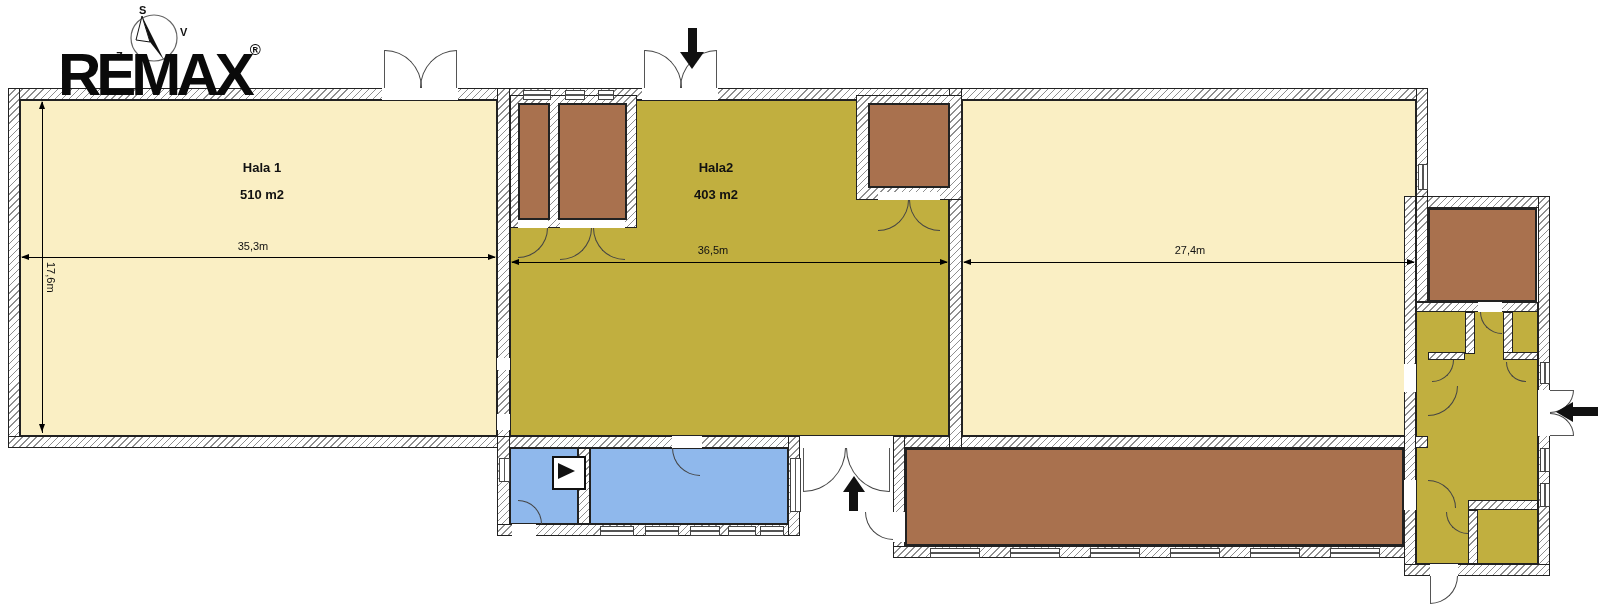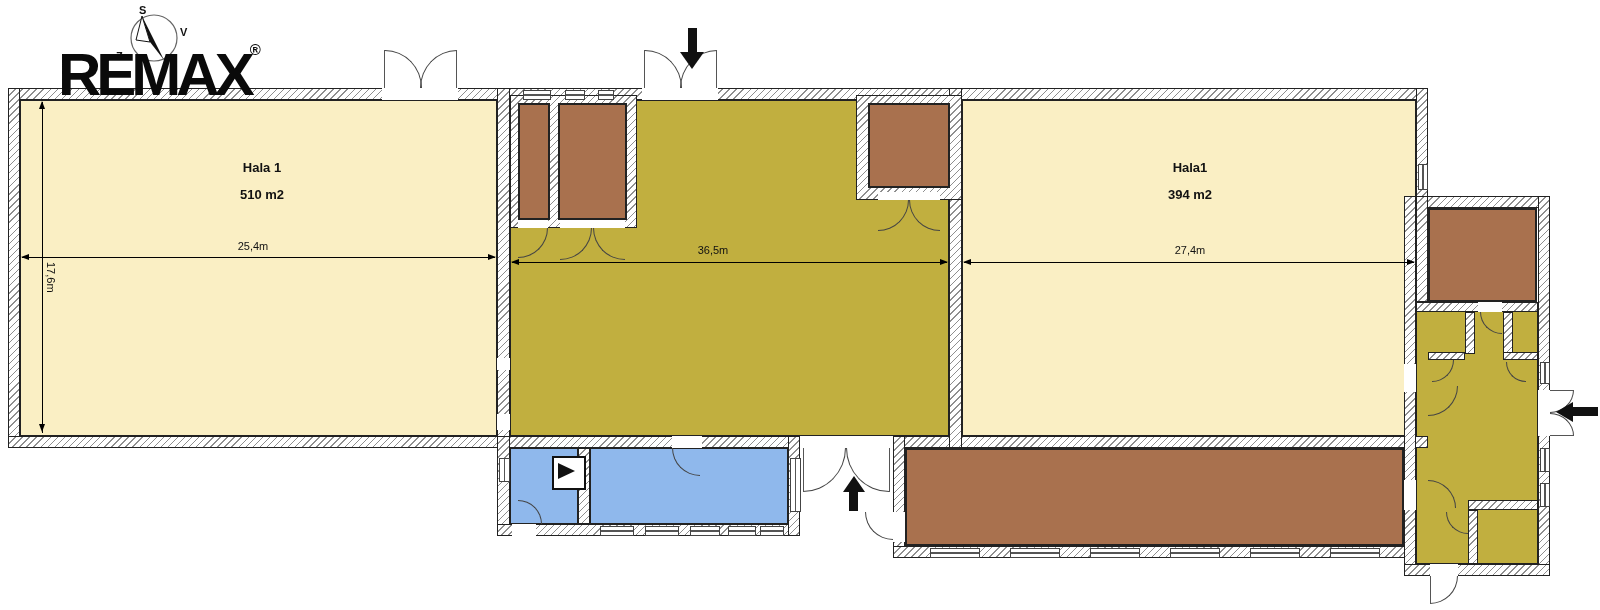--- a/index.html
+++ b/index.html
@@ -177,44 +177,44 @@
   <div class="arc tr" style="left:1550px;top:413px;width:24px;height:23px;"></div>
   <div class="leaf" style="left:1550px;top:390px;width:24px;height:1px;"></div>
   <div class="leaf" style="left:1550px;top:435px;width:24px;height:1px;"></div>
 
   <div class="arc br" style="left:1430px;top:576px;width:28px;height:28px;"></div>
   <div class="leaf" style="left:1430px;top:576px;width:1px;height:28px;"></div>
 
   <div class="dim-line" style="left:22px;top:257px;width:473px;height:1px;"></div>
   <div class="dim-arrow" style="left:21px;top:254px;border-top:3px solid transparent;border-bottom:3px solid transparent;border-right:8px solid #000;"></div>
   <div class="dim-arrow" style="left:488px;top:254px;border-top:3px solid transparent;border-bottom:3px solid transparent;border-left:8px solid #000;"></div>
-  <div class="dim-label" style="left:213px;top:240px;width:80px;">25,4m</div>
+  <div class="dim-label" style="left:213px;top:240px;width:80px;">35,3m</div>
 
   <div class="dim-line" style="left:42px;top:102px;width:1px;height:331px;"></div>
   <div class="dim-arrow" style="left:39px;top:101px;border-left:3px solid transparent;border-right:3px solid transparent;border-bottom:8px solid #000;"></div>
   <div class="dim-arrow" style="left:39px;top:424px;border-left:3px solid transparent;border-right:3px solid transparent;border-top:8px solid #000;"></div>
   <div class="dim-label vert" style="left:45px;top:262px;">17,6m</div>
 
   <div class="dim-line" style="left:512px;top:262px;width:435px;height:1px;"></div>
   <div class="dim-arrow" style="left:511px;top:259px;border-top:3px solid transparent;border-bottom:3px solid transparent;border-right:8px solid #000;"></div>
   <div class="dim-arrow" style="left:940px;top:259px;border-top:3px solid transparent;border-bottom:3px solid transparent;border-left:8px solid #000;"></div>
   <div class="dim-label" style="left:673px;top:244px;width:80px;">36,5m</div>
 
   <div class="dim-line" style="left:964px;top:262px;width:450px;height:1px;"></div>
   <div class="dim-arrow" style="left:963px;top:259px;border-top:3px solid transparent;border-bottom:3px solid transparent;border-right:8px solid #000;"></div>
   <div class="dim-arrow" style="left:1407px;top:259px;border-top:3px solid transparent;border-bottom:3px solid transparent;border-left:8px solid #000;"></div>
   <div class="dim-label" style="left:1150px;top:244px;width:80px;">27,4m</div>
 
   <div class="hall-label" style="left:192px;top:160px;">
     <div>Hala 1</div>
     <div>510 m2</div>
   </div>
-  <div class="hall-label" style="left:1120px;top:160px;">
-    <div>Hala1</div>
-    <div>394 m2</div>
+  <div class="hall-label" style="left:646px;top:160px;">
+    <div>Hala2</div>
+    <div>403 m2</div>
   </div>
 
   <div id="slope-icon" style="left:552px;top:456px;width:30px;height:30px;">
     <div class="tri"></div>
   </div>
 
   <div class="arrow">
     <div class="shaft" style="left:688px;top:28px;width:9px;height:25px;"></div>
     <div class="head down" style="left:680px;top:52px;"></div>
   </div>

